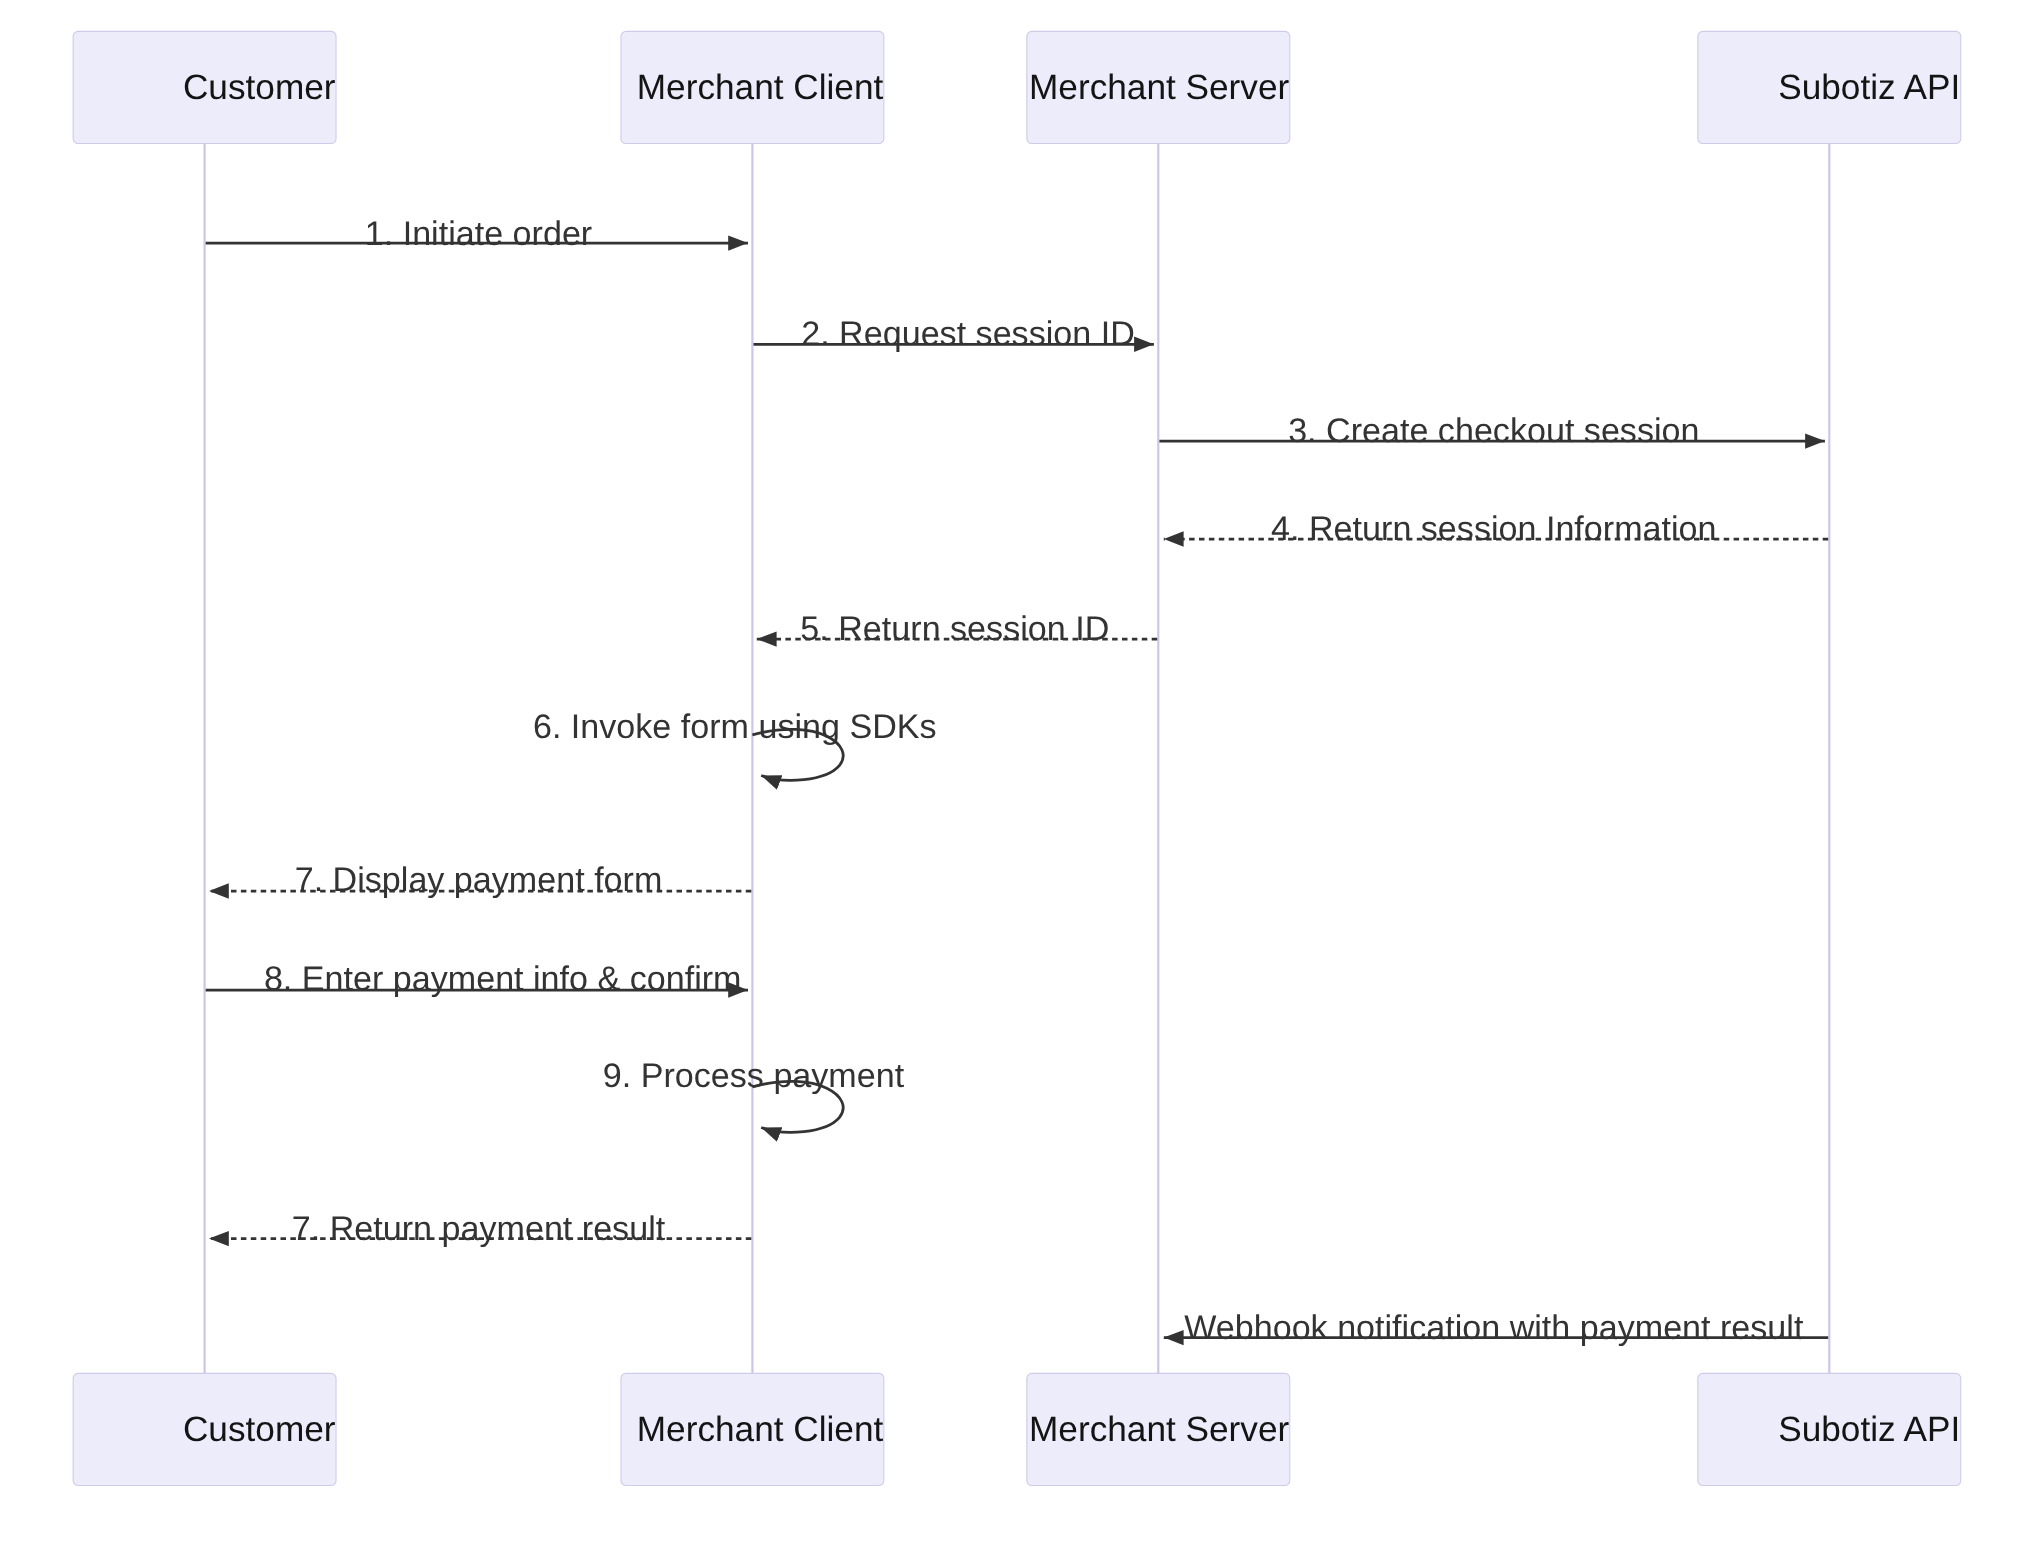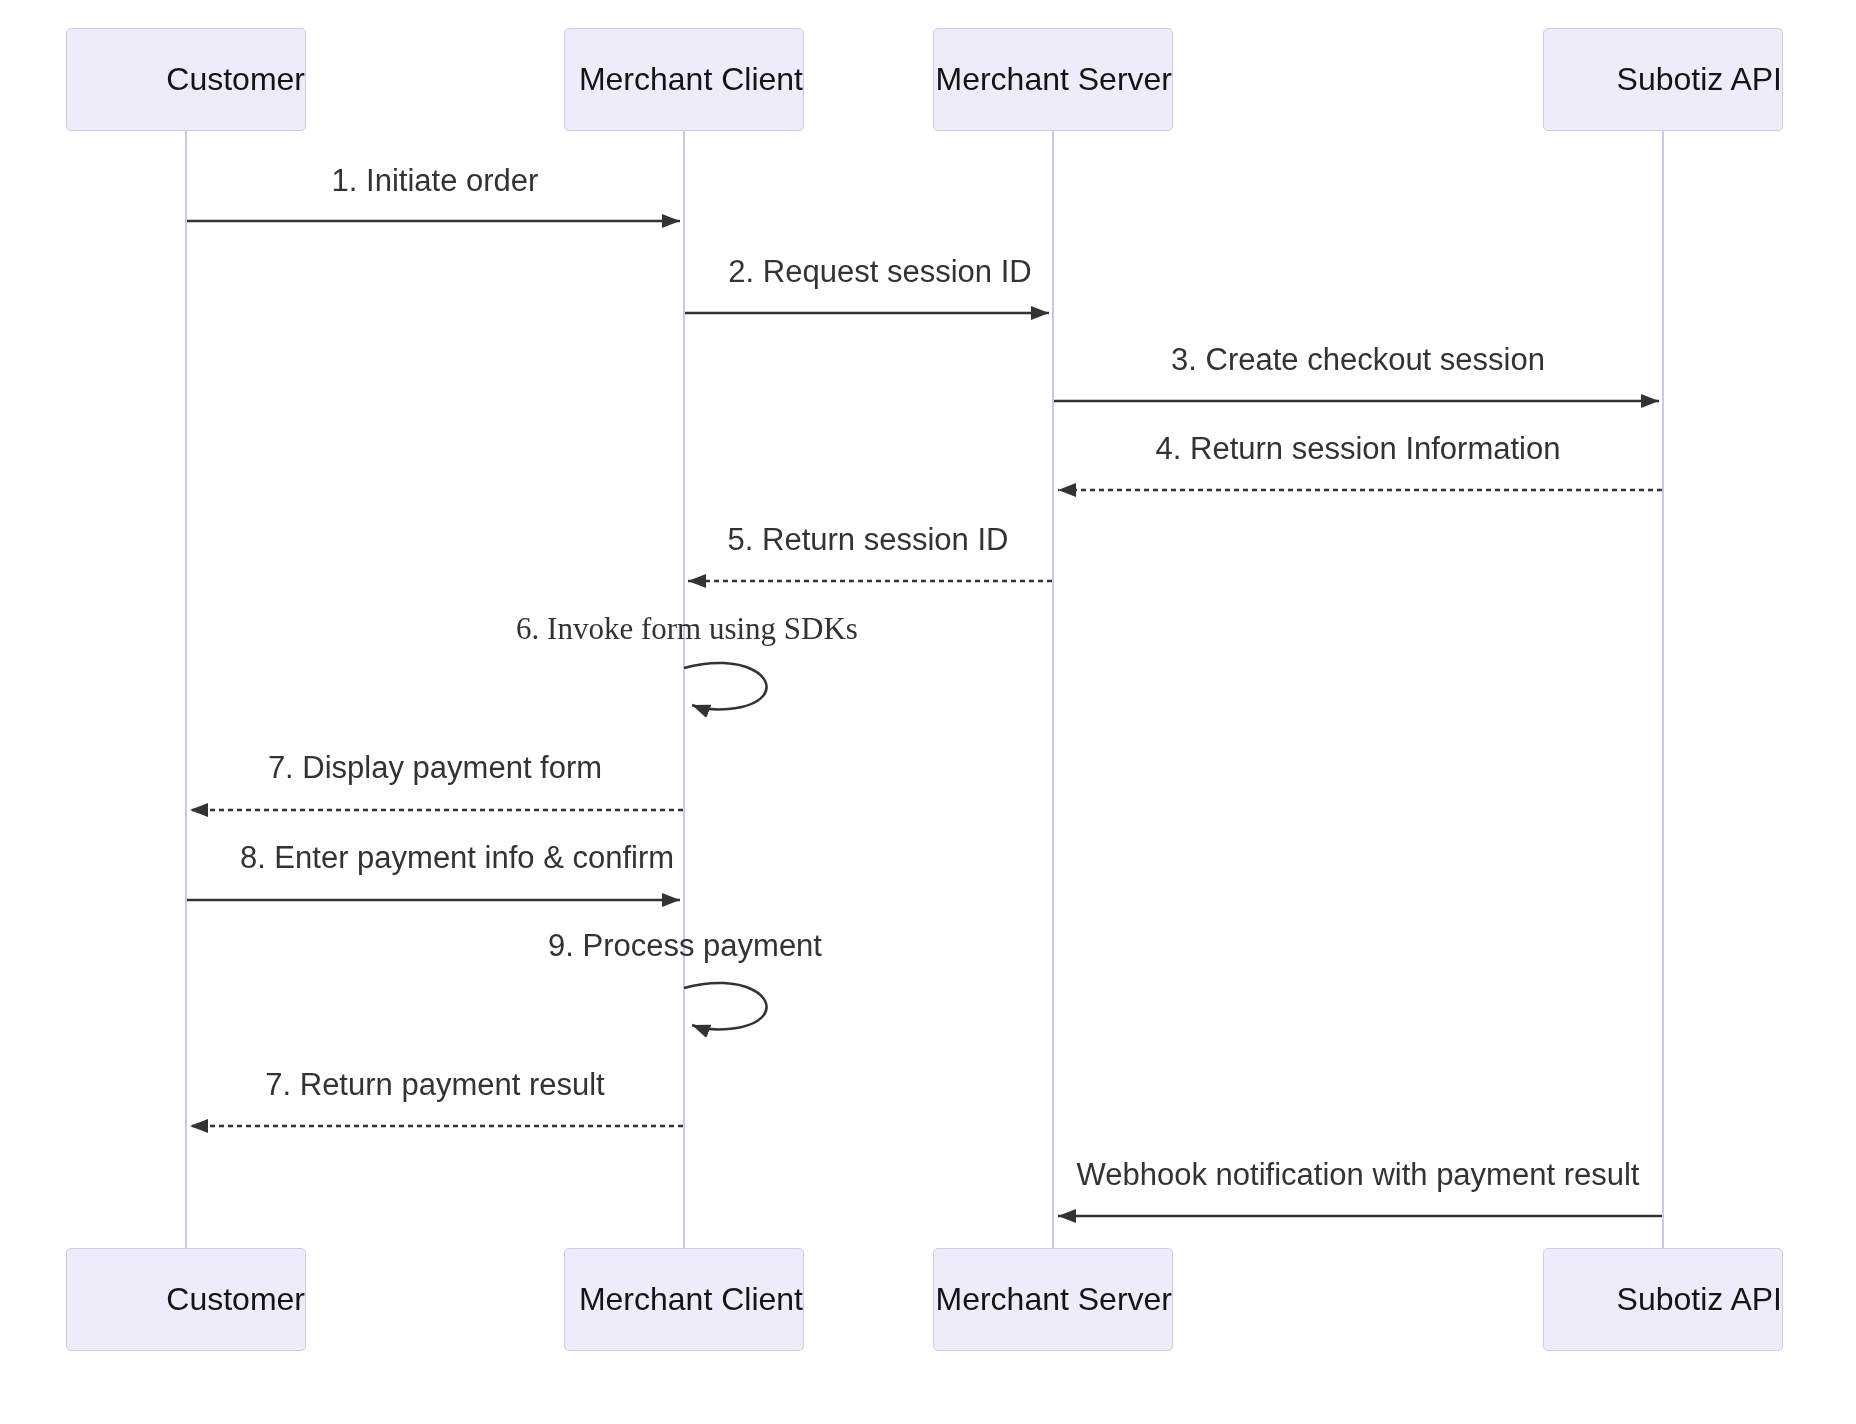--- a/index.html
+++ b/index.html
@@ -33,20 +33,21 @@
     display:flex;align-items:center;justify-content:flex-end;
     font-size:32px;color:var(--actor-text);
     box-sizing:border-box;
     white-space:nowrap;
   }
   .msg-label{
     position:absolute;
     transform:translate(-50%,-50%);
     font-size:31px;color:var(--message-text);
     white-space:nowrap;
+    margin-top:32px;
   }
 </style>
 </head>
 <body>
 
 <div class="canvas">
 
   <svg class="layer" width="1856" height="1424" viewBox="0 0 1856 1424">
     <defs>
       <marker id="ah" viewBox="0 0 20 16" refX="18" refY="8" markerWidth="20" markerHeight="16" markerUnits="userSpaceOnUse" orient="auto">
@@ -70,21 +71,21 @@
     <path class="msg-line" d="M 684 988 C 744 972, 778 998, 763 1016 C 751 1030, 713 1033, 692 1025" marker-end="url(#ah)"></path>
     <line class="msg-line dashed" x1="683" y1="1126" x2="190" y2="1126" marker-end="url(#ah)"></line>
     <line class="msg-line" x1="1662" y1="1216" x2="1058" y2="1216" marker-end="url(#ah)"></line>
   </svg>
 
   <div class="msg-label" style="left:435px;top:181px;">1. Initiate order</div>
   <div class="msg-label" style="left:880px;top:272px;">2. Request session ID</div>
   <div class="msg-label" style="left:1358px;top:360px;">3. Create checkout session</div>
   <div class="msg-label" style="left:1358px;top:449px;text-align:right;">4. Return session Information</div>
   <div class="msg-label" style="left:868px;top:540px;">5. Return session ID</div>
-  <div class="msg-label" style="left:687px;top:629px;font-family:Liberation Serif, serif;">6. Invoke form using SDKs</div>
+  <div class="msg-label" style="left:668px;top:629px;">6. Invoke form using SDKs</div>
   <div class="msg-label" style="left:435px;top:768px;">7. Display payment form</div>
   <div class="msg-label" style="left:457px;top:858px;">8. Enter payment info &amp; confirm</div>
   <div class="msg-label" style="left:685px;top:946px;">9. Process payment</div>
   <div class="msg-label" style="left:435px;top:1085px;">7. Return payment result</div>
   <div class="msg-label" style="left:1358px;top:1175px;">Webhook notification with payment result</div>
 
   <div class="actor" style="left:66px;top:28px;">
     <span>Customer</span>
   </div>
   <div class="actor" style="left:564px;top:28px;">

